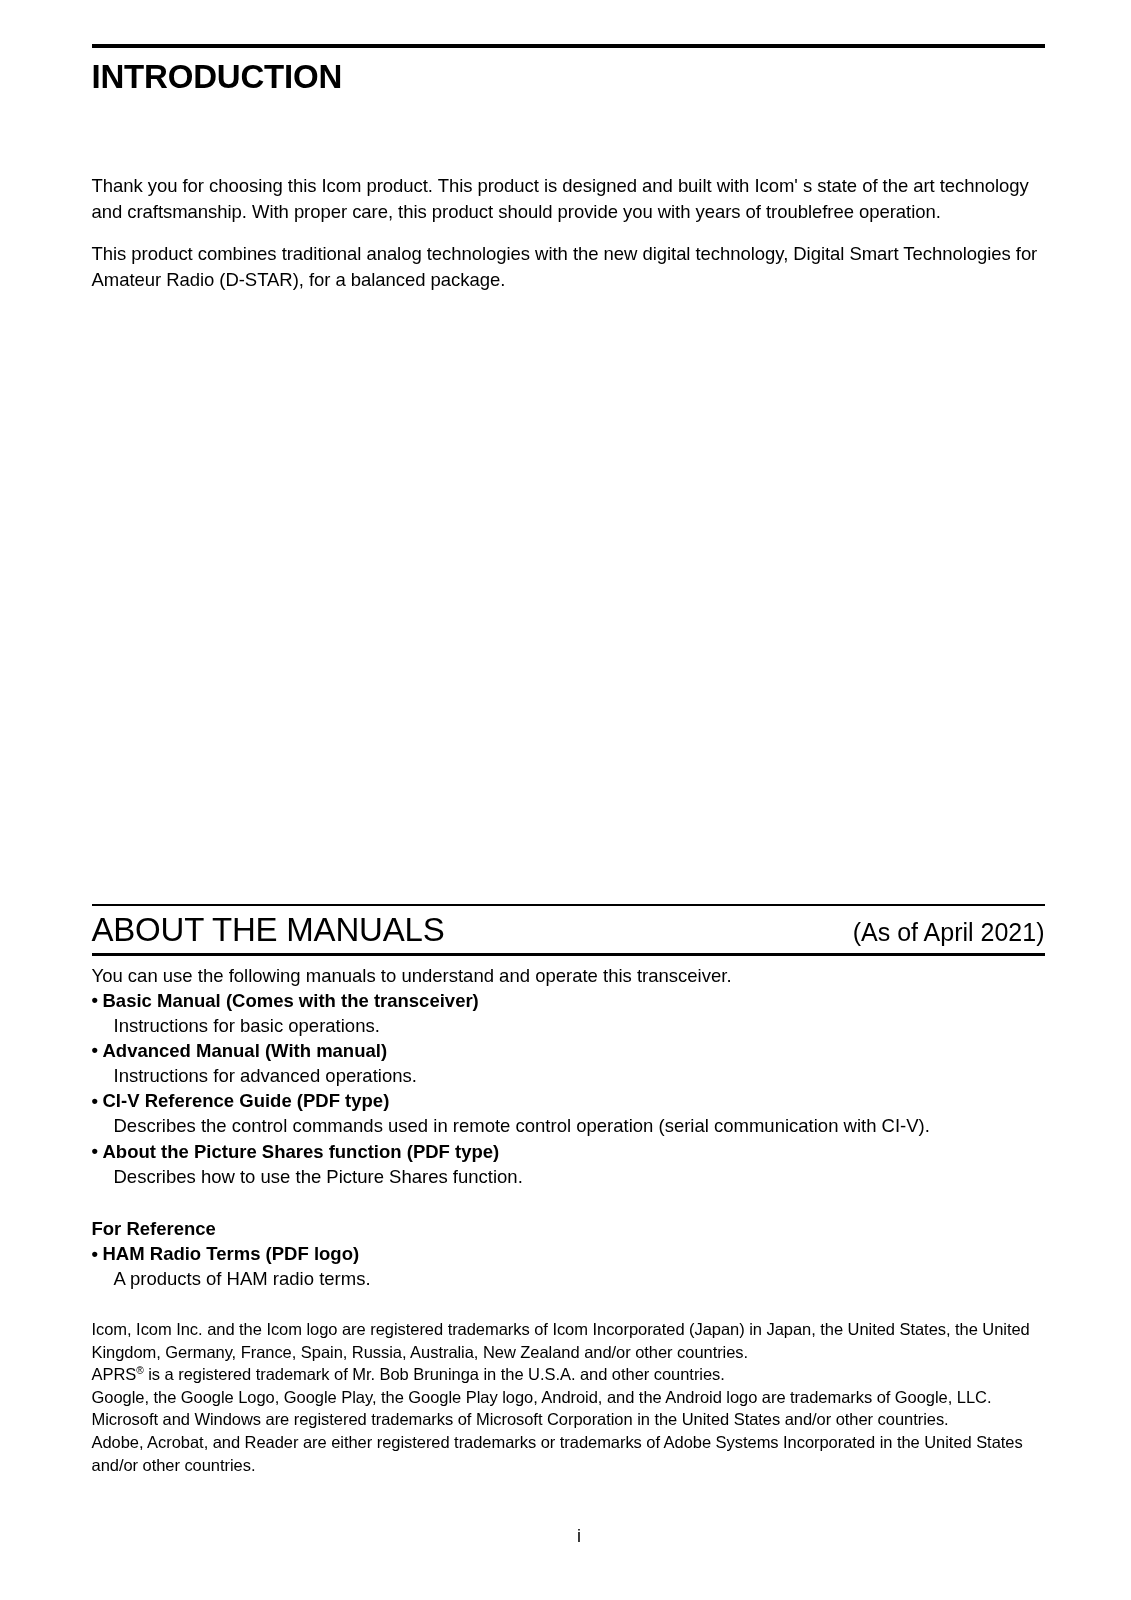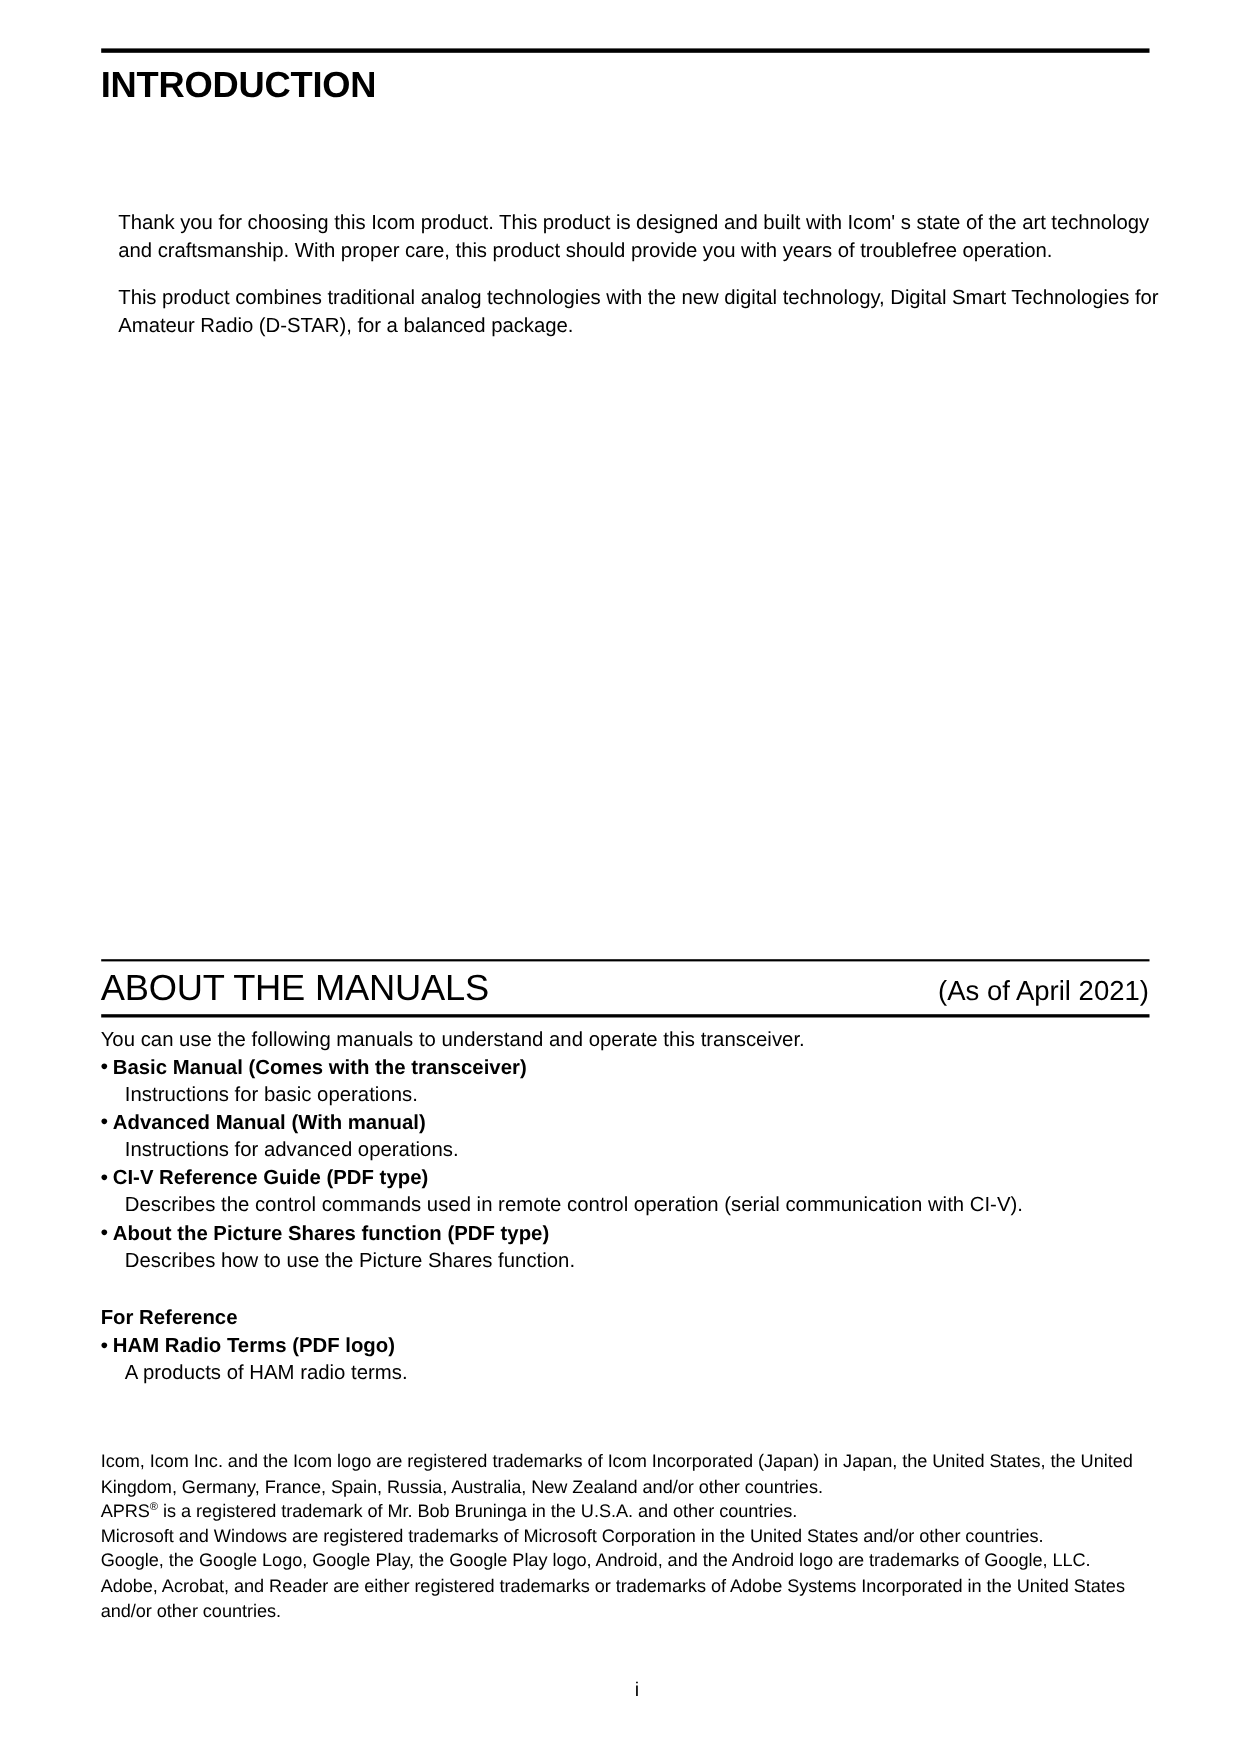--- a/index.html
+++ b/index.html
@@ -53,28 +53,28 @@
     font-weight: bold;
     letter-spacing: -0.2px;
     margin: 11px 0 0 0;
     line-height: 1.08;
   }
 
   
   .body-para {
     font-size: 18.5px;
     line-height: 1.42;
-    margin: 16px;
+    margin: 0;
     letter-spacing: -0.05px;
   }
   #para-1 { top: 173px; }
   #para-2 { top: 241px; }
 
   
-  #manuals-block { top: 872px; }
+  #manuals-block { top: 904px; }
 
   .manuals-head-row {
     display: flex;
     align-items: baseline;
     justify-content: space-between;
     margin-top: 6px;
   }
   h2.manuals-title {
     font-size: 33px;
     font-weight: normal;
@@ -236,24 +236,24 @@
     </ul>
 
   </div>
 
   <div class="col" id="trademarks">
 
     <div class="tm-line">Icom, Icom Inc. and the Icom logo are registered trademarks of Icom Incorporated (Japan) in Japan, the United States, the United Kingdom, Germany, France, Spain, Russia, Australia, New Zealand and/or other countries.</div>
 
     <div class="tm-line"><span>APRS</span><sup>®</sup><span> is a registered trademark of Mr. Bob Bruninga in the U.S.A. and other countries.</span></div>
 
+    <div class="tm-line">Google, the Google Logo, Google Play, the Google Play logo, Android, and the Android logo are trademarks of Google, LLC.</div>
+
     <div class="tm-line">Microsoft and Windows are registered trademarks of Microsoft Corporation in the United States and/or other countries.</div>
 
-    <div class="tm-line">Google, the Google Logo, Google Play, the Google Play logo, Android, and the Android logo are trademarks of Google, LLC.</div>
-
     <div class="tm-line">Adobe, Acrobat, and Reader are either registered trademarks or trademarks of Adobe Systems Incorporated in the United States and/or other countries.</div>
 
 
   </div>
 
   <div id="page-number">i</div>
 
 </div>
 
 </body></html>

